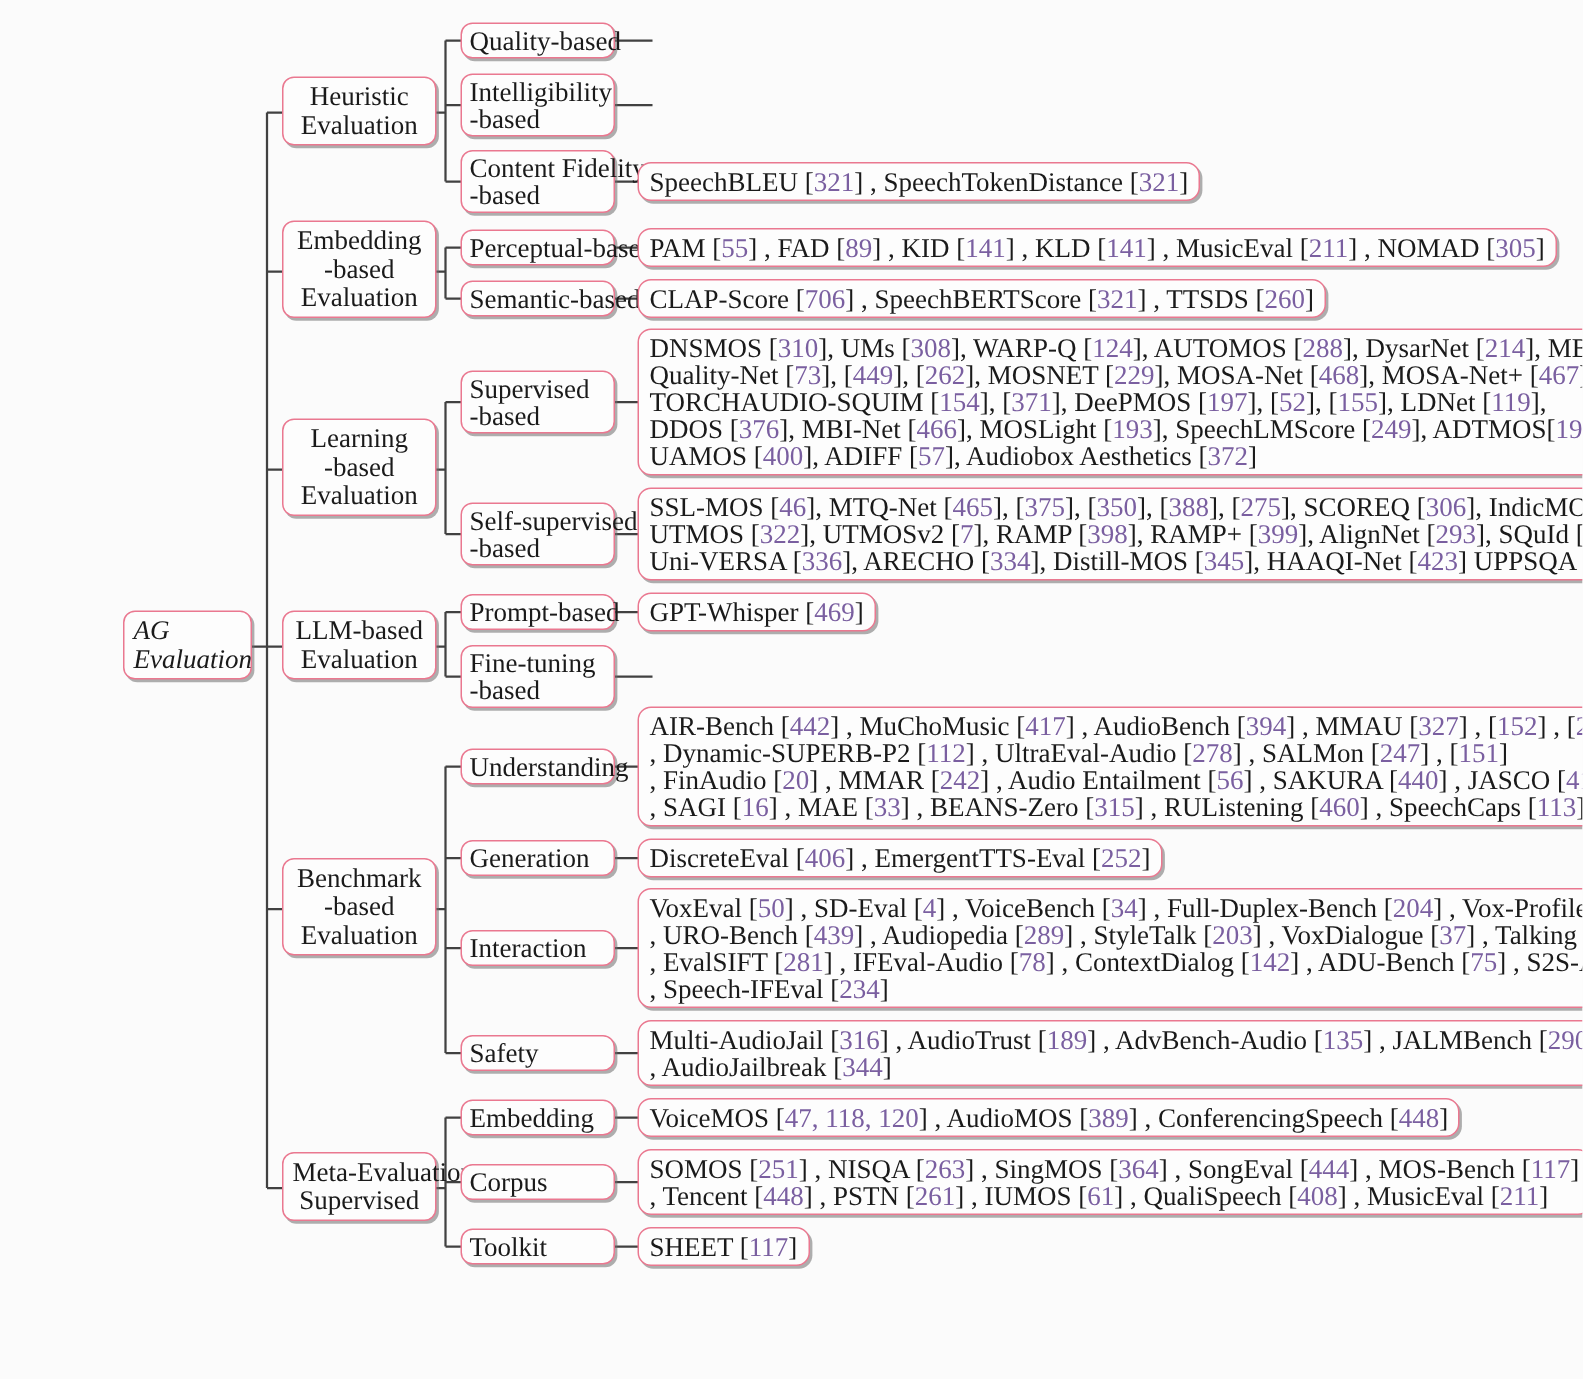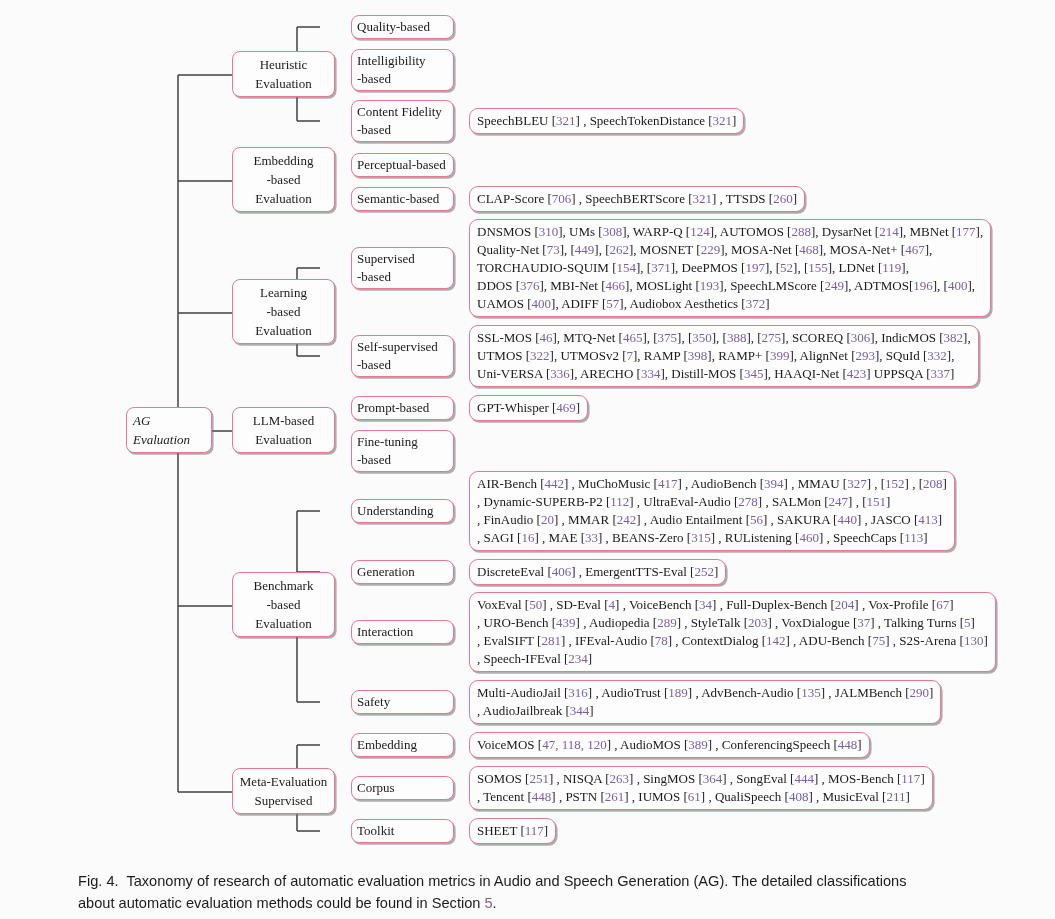--- a/index.html
+++ b/index.html
@@ -5,26 +5,25 @@
   html,body{margin:0;padding:0;background:#fbfbfb;}
   #figure{position:relative;width:1055px;height:919px;background:#fbfbfb;overflow:hidden;
           font-family:"Liberation Serif","DejaVu Serif",serif;color:#1a1a1a;}
   #connectors{position:absolute;left:0;top:0;}
   .node,.leaf{
     position:absolute;
     background:#fdfdfd;
     border:1.4px solid #ea7890;
     border-radius:8px;
     box-shadow:1.6px 1.8px 0 rgba(110,110,110,0.55);
-    font-size:13px;
+    font-size:18px;
     line-height:19px;
     padding:3px 6px;
     white-space:pre;
     box-sizing:border-box;
-    margin-left:44px;
   }
   .node.root{width:86px;font-style:italic;}
   .node.lvl2{width:103px;text-align:center;}
   .node.lvl3{width:103px;line-height:18px;padding:2px 5px;}
   .leaf{
     white-space:nowrap;
     line-height:18px;
     padding:3px 7px;
     border-radius:9px;
   }
@@ -133,27 +132,27 @@
 -based</div>
   <div class="node lvl3" style="left:307px;top:499px">Understanding</div>
   <div class="node lvl3" style="left:307px;top:560px">Generation</div>
   <div class="node lvl3" style="left:307px;top:620px">Interaction</div>
   <div class="node lvl3" style="left:307px;top:690px">Safety</div>
   <div class="node lvl3" style="left:307px;top:733px">Embedding</div>
   <div class="node lvl3" style="left:307px;top:776px">Corpus</div>
   <div class="node lvl3" style="left:307px;top:819px">Toolkit</div>
 
   <div class="leaf" style="left:425px;top:108px">SpeechBLEU [<span class="cite">321</span>] , SpeechTokenDistance [<span class="cite">321</span>]</div>
+  <div class="leaf" style="left:425px;top:152px">PAM [<span class="cite">55</span>] , FAD [<span class="cite">89</span>] , KID [<span class="cite">141</span>] , KLD [<span class="cite">141</span>] , MusicEval [<span class="cite">211</span>] , NOMAD [<span class="cite">305</span>]</div>
   <div class="leaf" style="left:425px;top:186px">CLAP-Score [<span class="cite">706</span>] , SpeechBERTScore [<span class="cite">321</span>] , TTSDS [<span class="cite">260</span>]</div>
   <div class="leaf" style="left:425px;top:219px">DNSMOS [<span class="cite">310</span>], UMs [<span class="cite">308</span>], WARP-Q [<span class="cite">124</span>], AUTOMOS [<span class="cite">288</span>], DysarNet [<span class="cite">214</span>], MBNet [<span class="cite">177</span>],<br>Quality-Net [<span class="cite">73</span>], [<span class="cite">449</span>], [<span class="cite">262</span>], MOSNET [<span class="cite">229</span>], MOSA-Net [<span class="cite">468</span>], MOSA-Net+ [<span class="cite">467</span>],<br>TORCHAUDIO-SQUIM [<span class="cite">154</span>], [<span class="cite">371</span>], DeePMOS [<span class="cite">197</span>], [<span class="cite">52</span>], [<span class="cite">155</span>], LDNet [<span class="cite">119</span>],<br>DDOS [<span class="cite">376</span>], MBI-Net [<span class="cite">466</span>], MOSLight [<span class="cite">193</span>], SpeechLMScore [<span class="cite">249</span>], ADTMOS[<span class="cite">196</span>], [<span class="cite">400</span>],<br>UAMOS [<span class="cite">400</span>], ADIFF [<span class="cite">57</span>], Audiobox Aesthetics [<span class="cite">372</span>]</div>
   <div class="leaf" style="left:425px;top:325px">SSL-MOS [<span class="cite">46</span>], MTQ-Net [<span class="cite">465</span>], [<span class="cite">375</span>], [<span class="cite">350</span>], [<span class="cite">388</span>], [<span class="cite">275</span>], SCOREQ [<span class="cite">306</span>], IndicMOS [<span class="cite">382</span>],<br>UTMOS [<span class="cite">322</span>], UTMOSv2 [<span class="cite">7</span>], RAMP [<span class="cite">398</span>], RAMP+ [<span class="cite">399</span>], AlignNet [<span class="cite">293</span>], SQuId [<span class="cite">332</span>],<br>Uni-VERSA [<span class="cite">336</span>], ARECHO [<span class="cite">334</span>], Distill-MOS [<span class="cite">345</span>], HAAQI-Net [<span class="cite">423</span>] UPPSQA [<span class="cite">337</span>]</div>
   <div class="leaf" style="left:425px;top:395px">GPT-Whisper [<span class="cite">469</span>]</div>
   <div class="leaf" style="left:425px;top:471px">AIR-Bench [<span class="cite">442</span>] , MuChoMusic [<span class="cite">417</span>] , AudioBench [<span class="cite">394</span>] , MMAU [<span class="cite">327</span>] , [<span class="cite">152</span>] , [<span class="cite">208</span>]<br>, Dynamic-SUPERB-P2 [<span class="cite">112</span>] , UltraEval-Audio [<span class="cite">278</span>] , SALMon [<span class="cite">247</span>] , [<span class="cite">151</span>]<br>, FinAudio [<span class="cite">20</span>] , MMAR [<span class="cite">242</span>] , Audio Entailment [<span class="cite">56</span>] , SAKURA [<span class="cite">440</span>] , JASCO [<span class="cite">413</span>]<br>, SAGI [<span class="cite">16</span>] , MAE [<span class="cite">33</span>] , BEANS-Zero [<span class="cite">315</span>] , RUListening [<span class="cite">460</span>] , SpeechCaps [<span class="cite">113</span>]</div>
   <div class="leaf" style="left:425px;top:559px">DiscreteEval [<span class="cite">406</span>] , EmergentTTS-Eval [<span class="cite">252</span>]</div>
   <div class="leaf" style="left:425px;top:592px">VoxEval [<span class="cite">50</span>] , SD-Eval [<span class="cite">4</span>] , VoiceBench [<span class="cite">34</span>] , Full-Duplex-Bench [<span class="cite">204</span>] , Vox-Profile [<span class="cite">67</span>]<br>, URO-Bench [<span class="cite">439</span>] , Audiopedia [<span class="cite">289</span>] , StyleTalk [<span class="cite">203</span>] , VoxDialogue [<span class="cite">37</span>] , Talking Turns [<span class="cite">5</span>]<br>, EvalSIFT [<span class="cite">281</span>] , IFEval-Audio [<span class="cite">78</span>] , ContextDialog [<span class="cite">142</span>] , ADU-Bench [<span class="cite">75</span>] , S2S-Arena [<span class="cite">130</span>]<br>, Speech-IFEval [<span class="cite">234</span>]</div>
   <div class="leaf" style="left:425px;top:680px">Multi-AudioJail [<span class="cite">316</span>] , AudioTrust [<span class="cite">189</span>] , AdvBench-Audio [<span class="cite">135</span>] , JALMBench [<span class="cite">290</span>]<br>, AudioJailbreak [<span class="cite">344</span>]</div>
   <div class="leaf" style="left:425px;top:732px">VoiceMOS [<span class="cite">47, 118, 120</span>] , AudioMOS [<span class="cite">389</span>] , ConferencingSpeech [<span class="cite">448</span>]</div>
   <div class="leaf" style="left:425px;top:766px">SOMOS [<span class="cite">251</span>] , NISQA [<span class="cite">263</span>] , SingMOS [<span class="cite">364</span>] , SongEval [<span class="cite">444</span>] , MOS-Bench [<span class="cite">117</span>]<br>, Tencent [<span class="cite">448</span>] , PSTN [<span class="cite">261</span>] , IUMOS [<span class="cite">61</span>] , QualiSpeech [<span class="cite">408</span>] , MusicEval [<span class="cite">211</span>]</div>
   <div class="leaf" style="left:425px;top:818px">SHEET [<span class="cite">117</span>]</div>
 
-  <div class="caption"><span>Fig. 4.  Taxonomy of research of automatic evaluation metrics in Audio and Speech Generation (AG). The detailed classifications</span><br><span>about automatic evaluation methods could be found in Section </span><span class="seclink">5</span><span>.</span></div>
 
 </div>
 
 </body></html>

